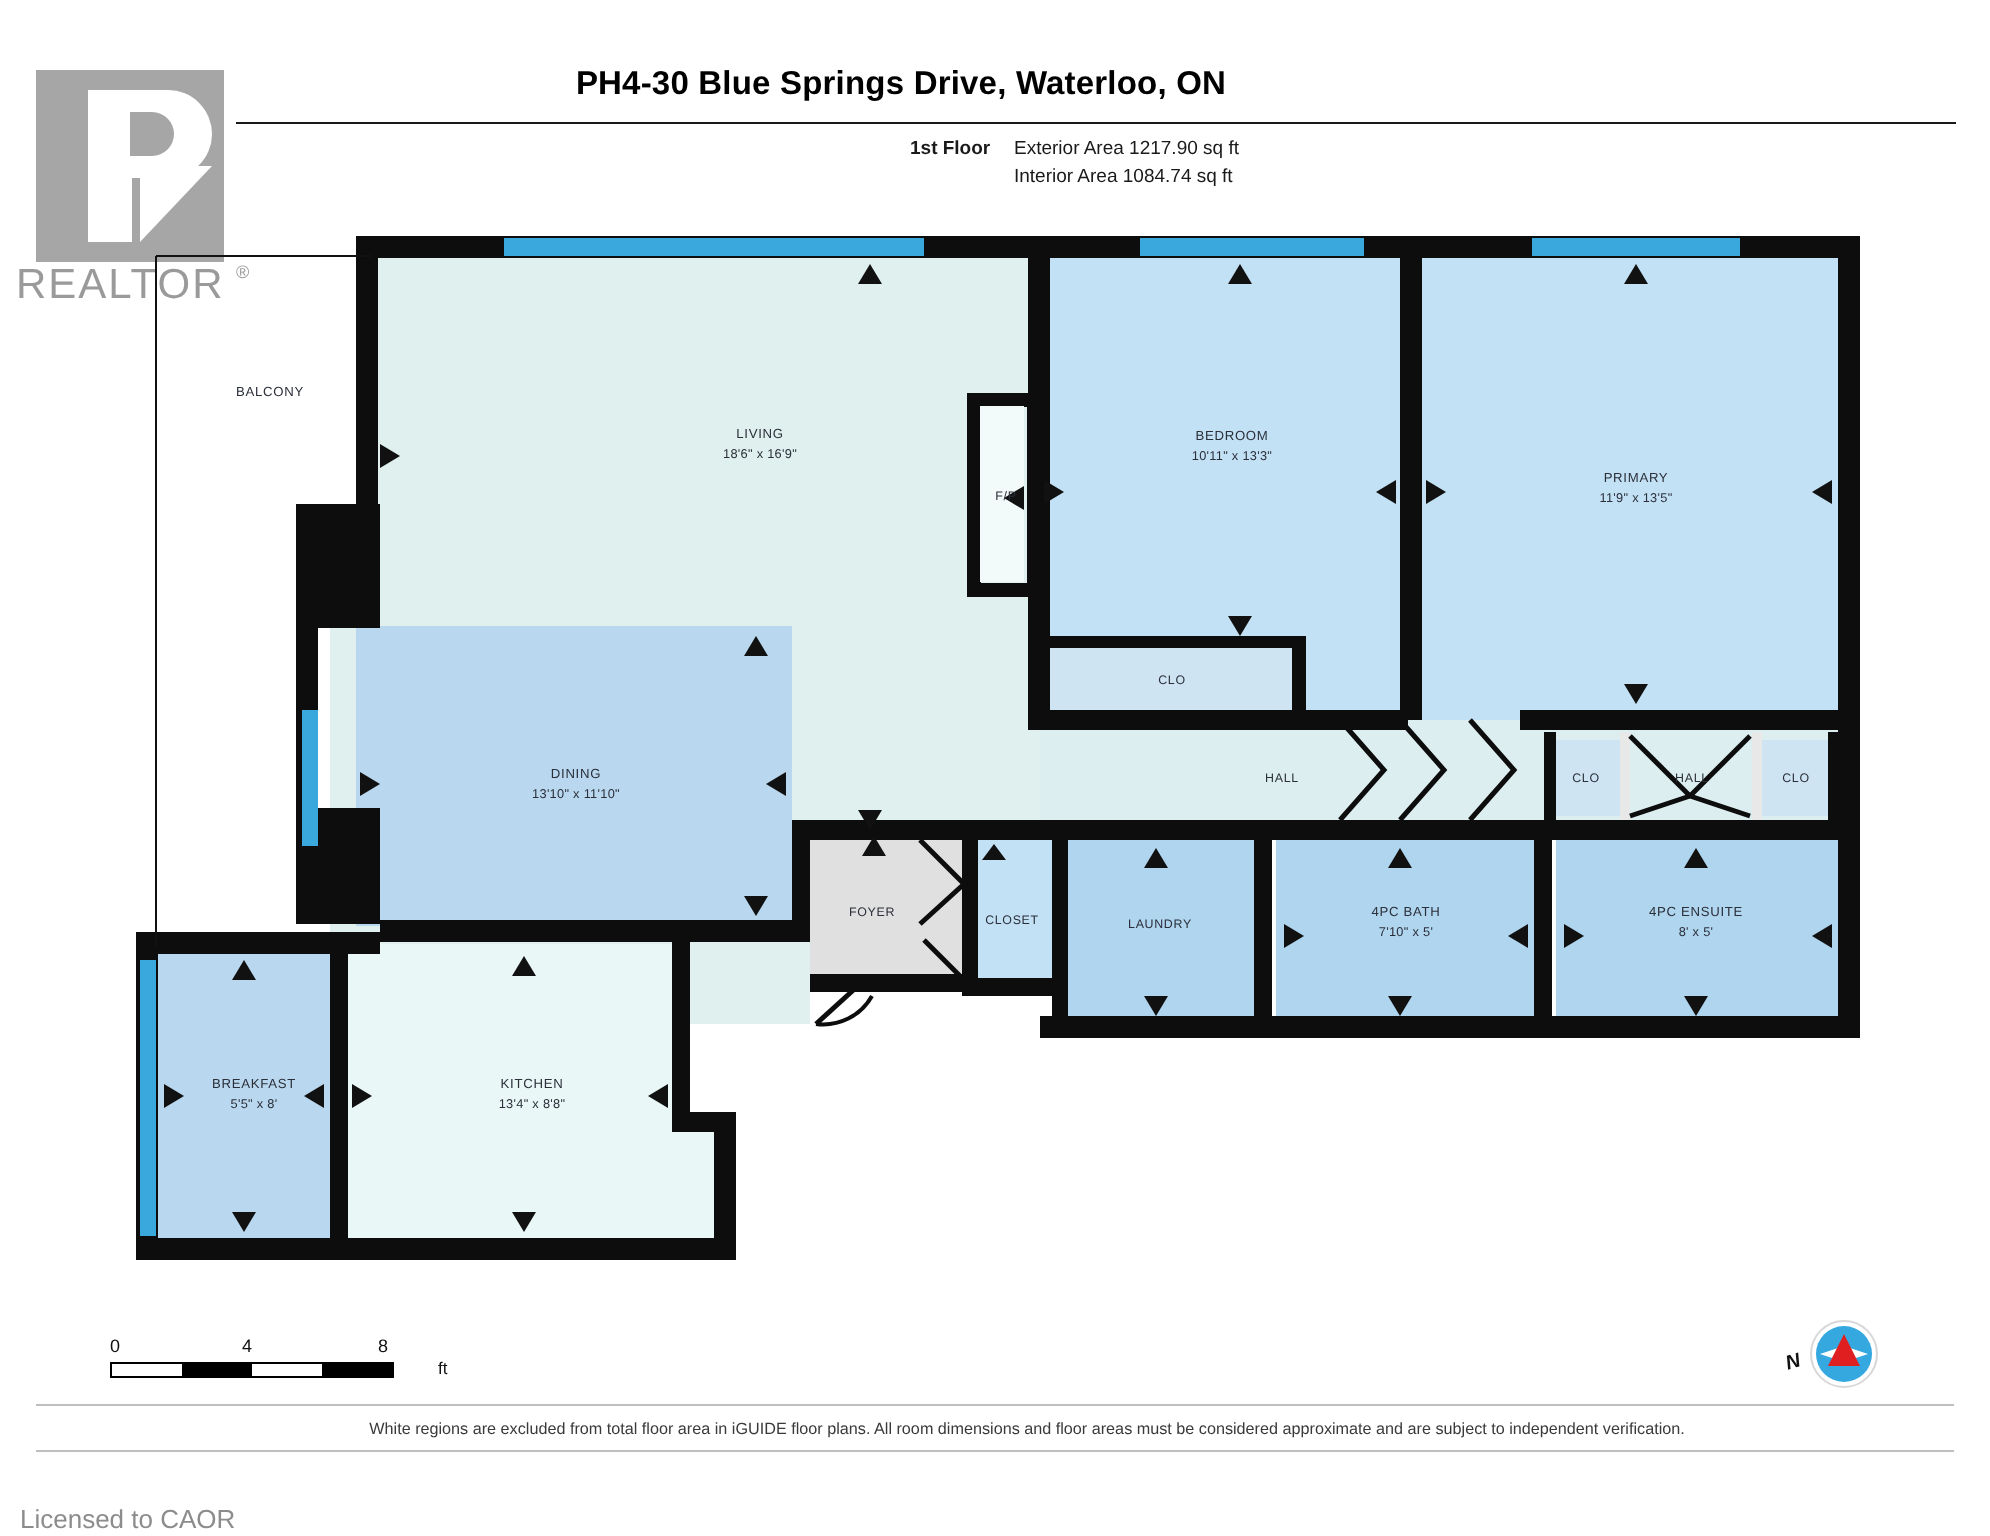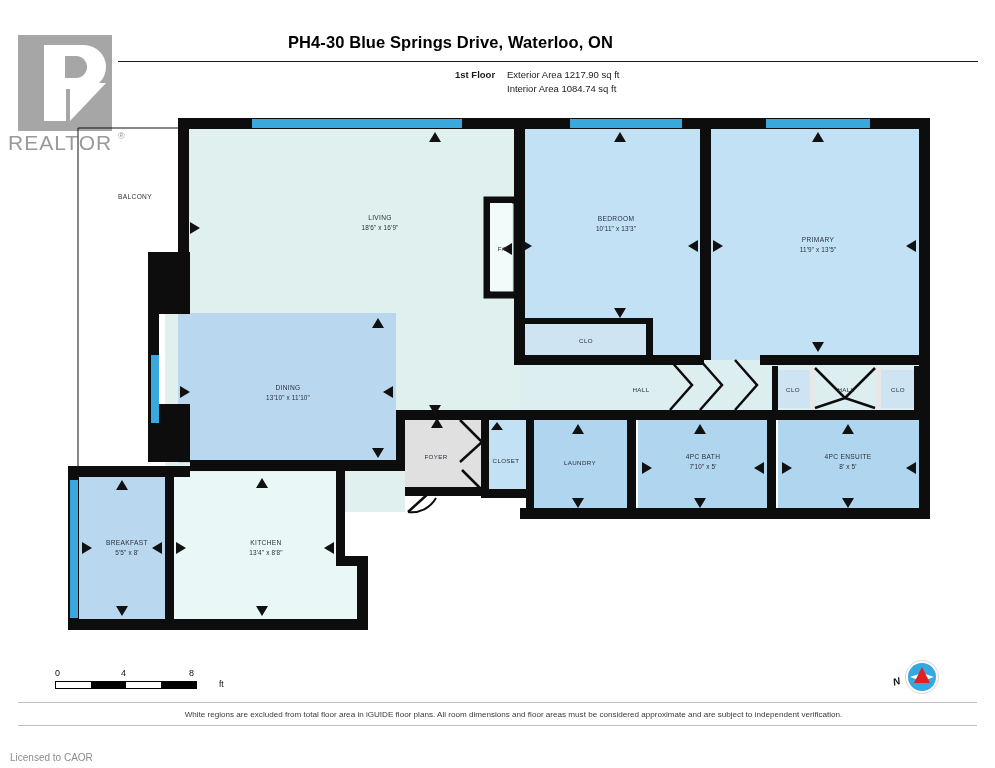--- a/index.html
+++ b/index.html
@@ -172,21 +172,21 @@
     width: 995px; text-align: center;
     font-size: 8.1px; color: #3a3a3a;
   }
   #footer-rule2 {
     position: absolute; left: 18px; top: 725px;
     width: 959px; height: 0;
     border-top: 1px solid #bfbfbf;
   }
   #licensed {
     position: absolute; left: 10px; top: 752px;
-    font-size: 10px; color: #8c8c8c;
+    font-size: 13px; color: #8c8c8c;
   }
 </style>
 </head>
 <body>
 
 <div id="page">
 
   <div id="realtor-logo">
     <div class="rl-block">
       <div class="rl-r-stem"></div>

